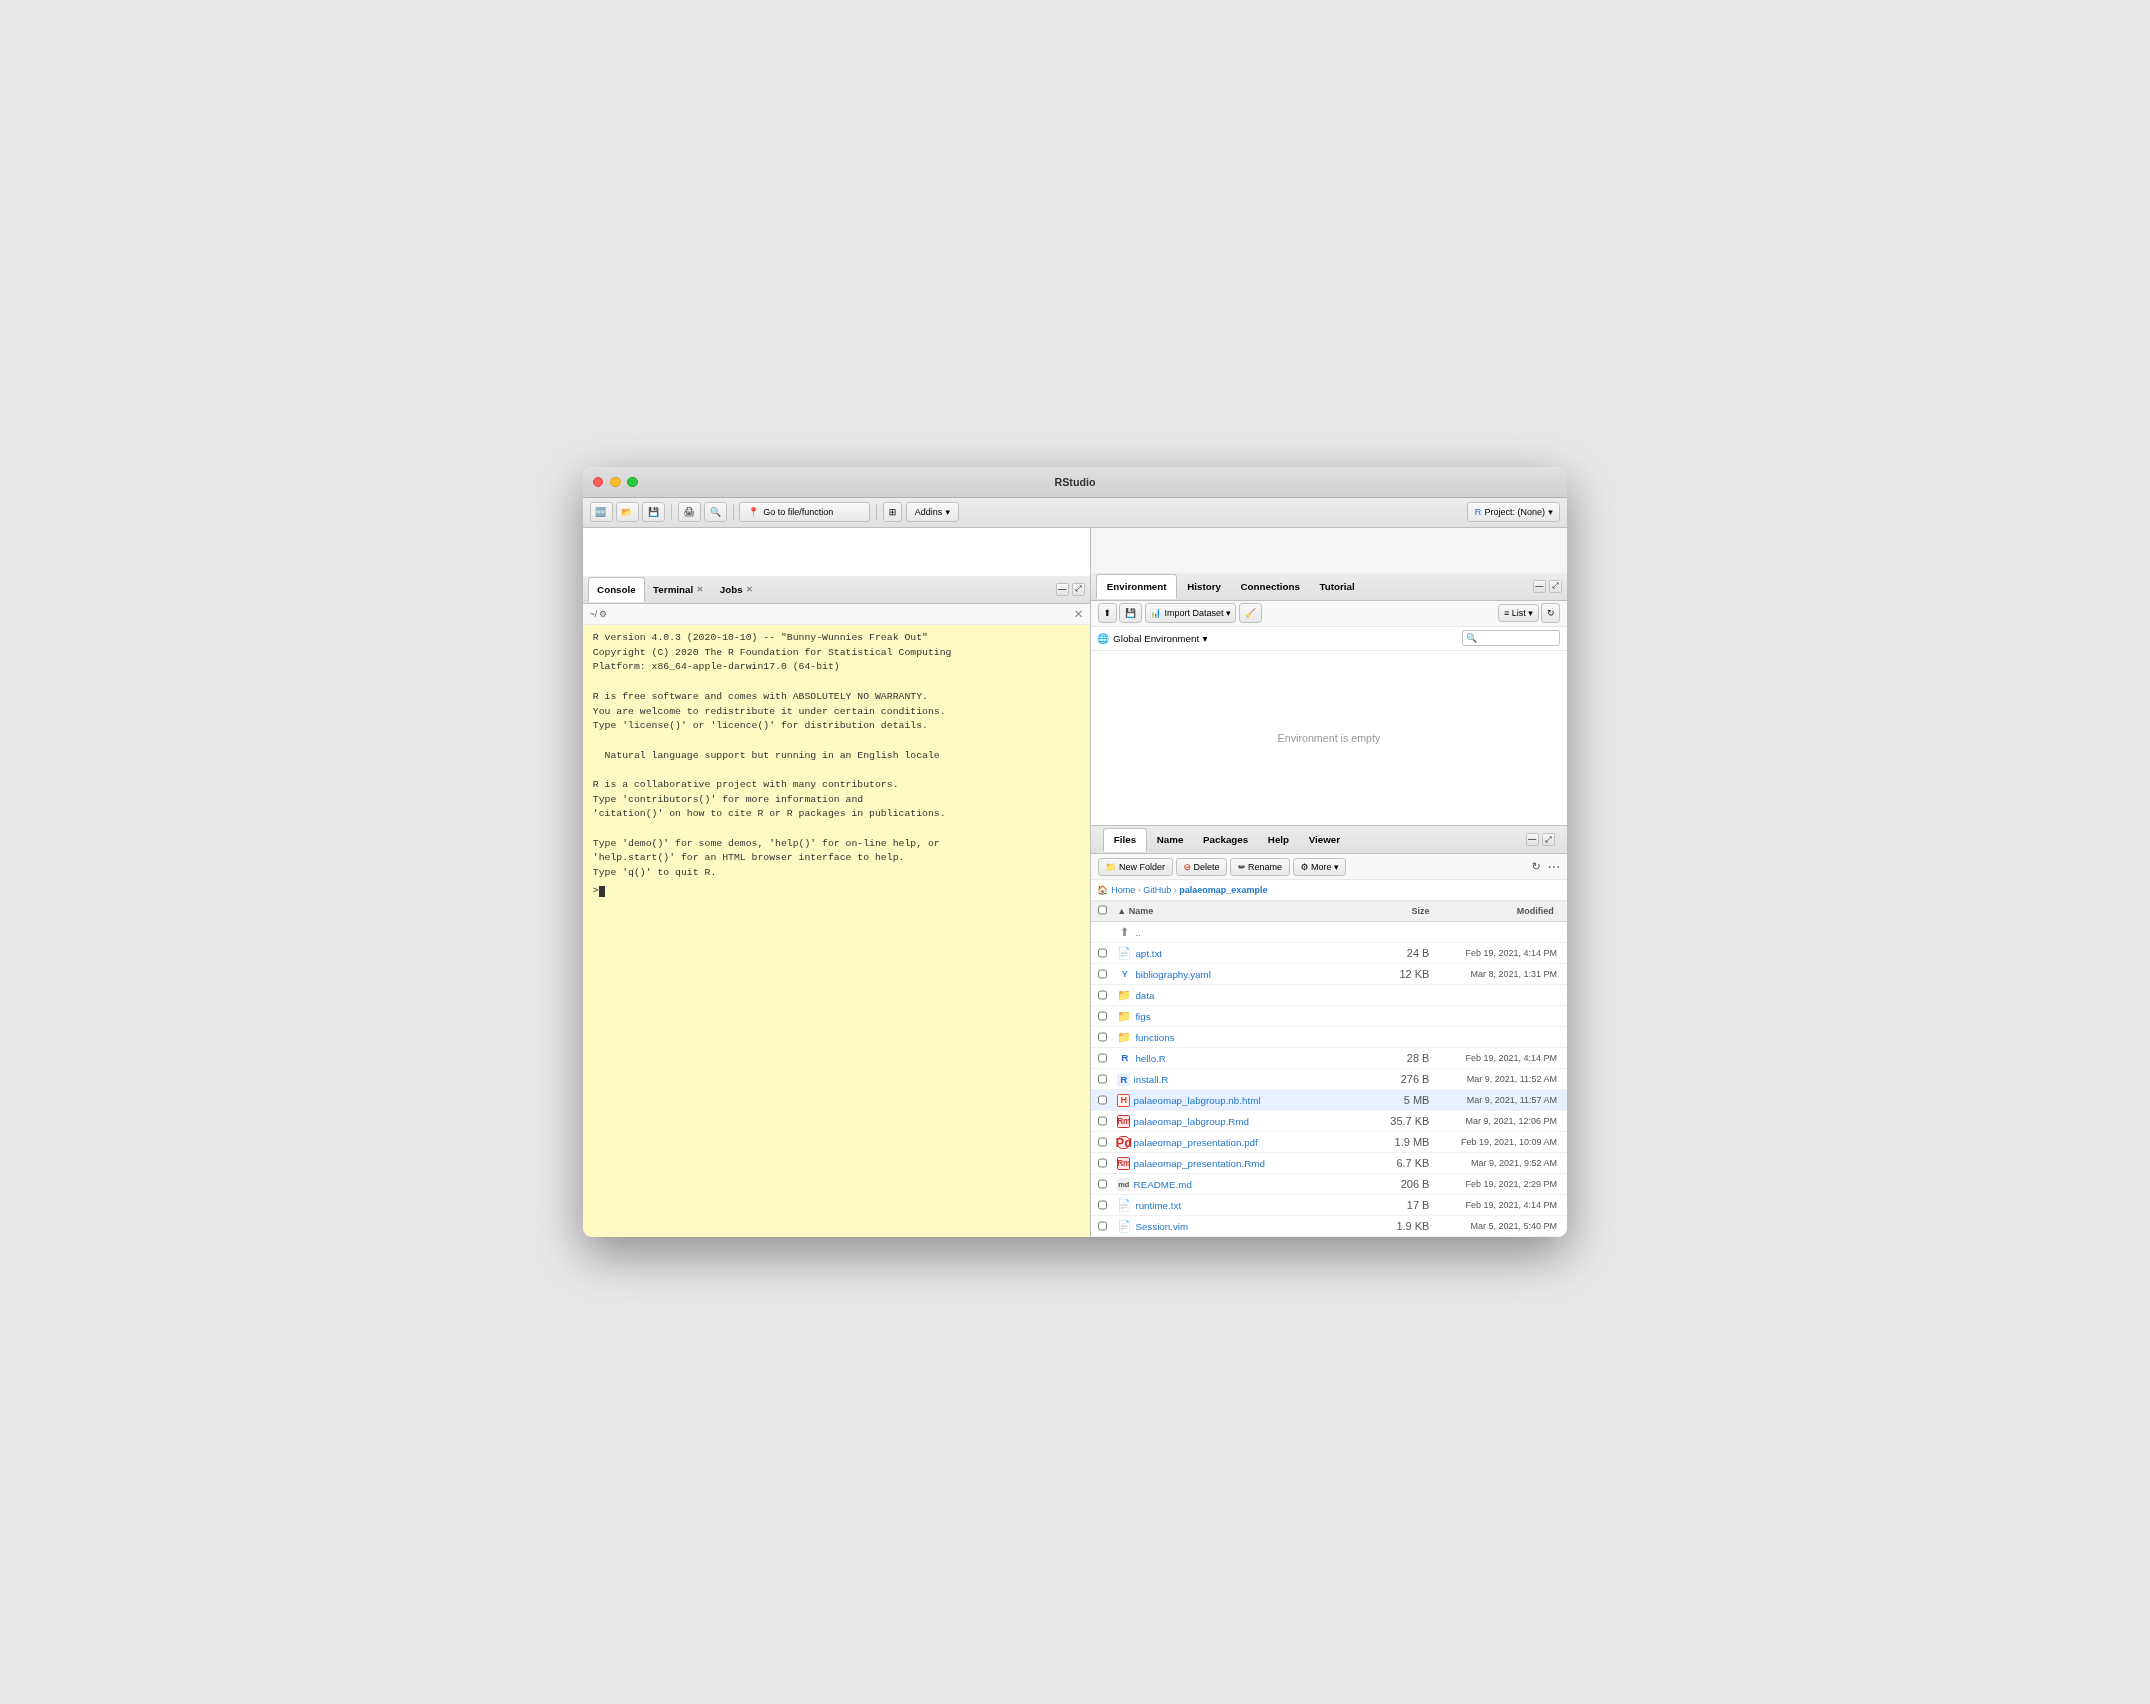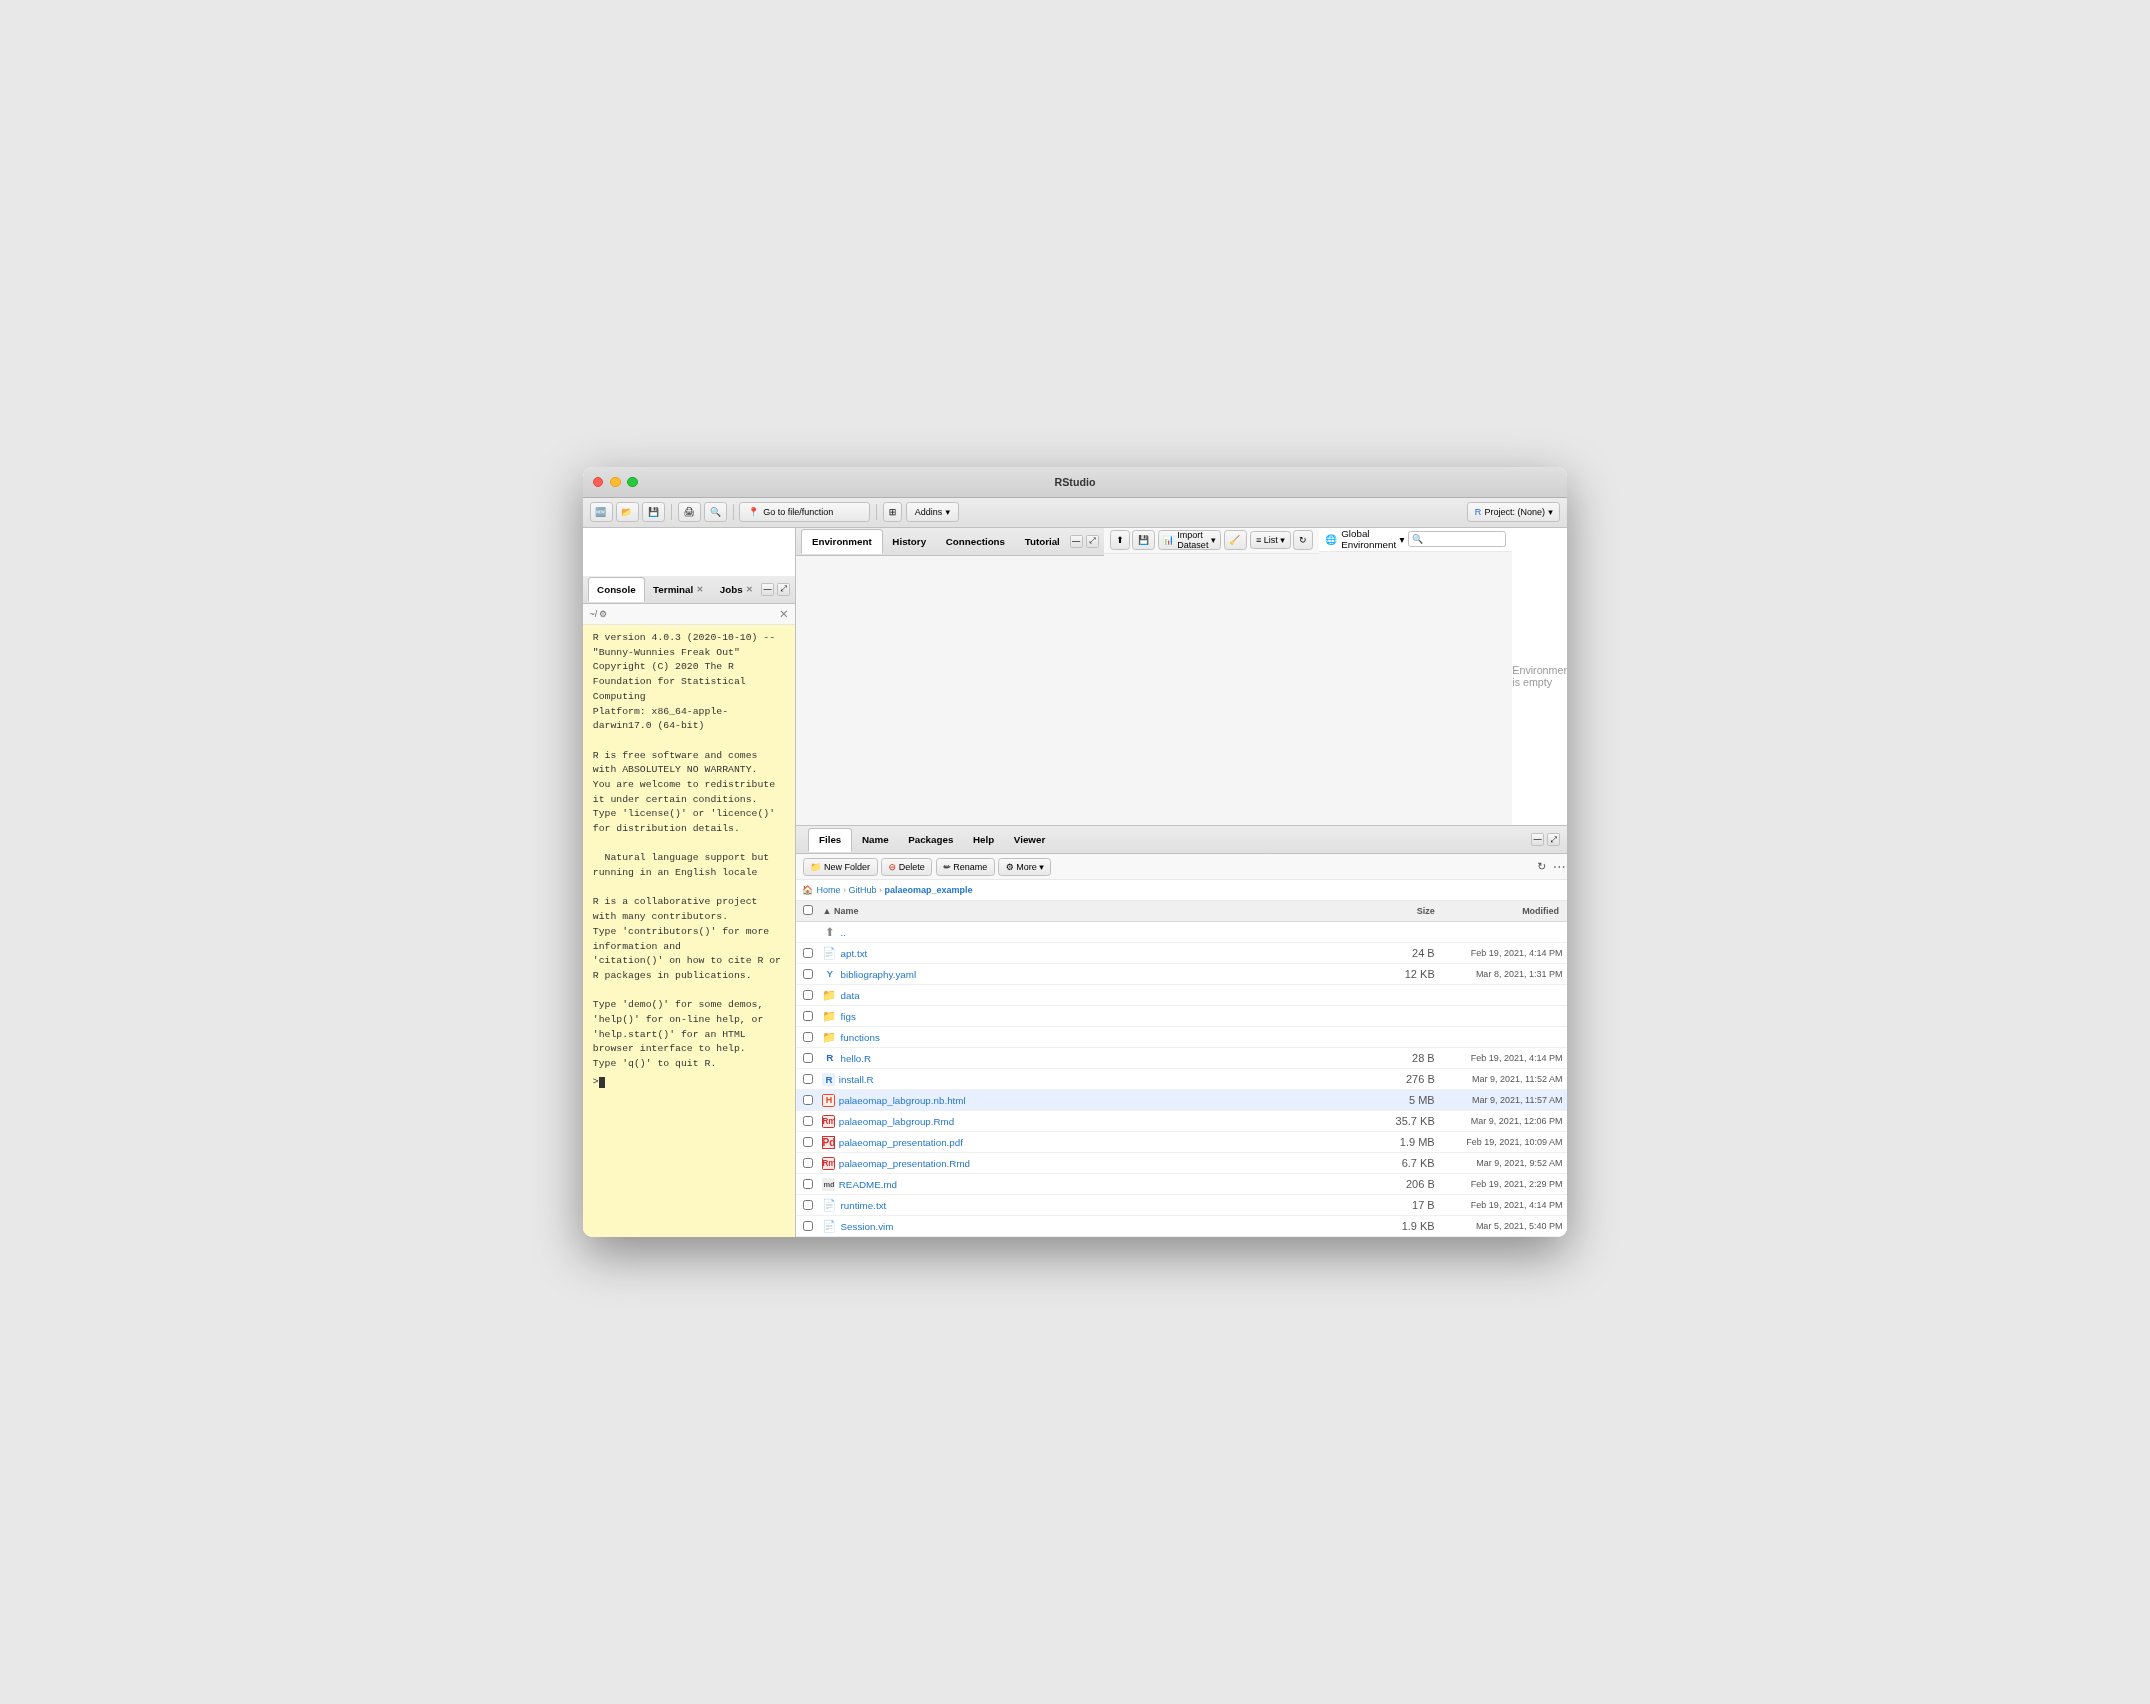--- a/index.html
+++ b/index.html
@@ -196,21 +196,22 @@
     
     .right-panel {
       flex: 1;
       display: flex;
       flex-direction: column;
     }
     .right-top {
       height: 320px;
       border-bottom: 0.8px solid #c0c0c0;
       display: flex;
-      flex-direction: row;
+      flex-direction: column;
+      margin-top: 45px;
     }
     .right-top-tabs {
       display: flex;
       align-items: center;
       background: linear-gradient(to bottom, #ececec, #e0e0e0);
       border-bottom: 0.8px solid #c0c0c0;
       height: 28px;
       padding: 0 4.9px;
     }
     .env-tab {
@@ -764,21 +765,21 @@
             <div class="file-icon rmd-icon" style="font-weight:bold; font-size:8.2px; color:#cc3333; background:#ffe8e8; border-radius:1.6px; width:13px; height:13px; display:flex; align-items:center; justify-content:center; border:0.8px solid #cc3333;">Rm</div>
             <div class="file-name">palaeomap_labgroup.Rmd</div>
             <div class="file-size">35.7 KB</div>
             <div class="file-modified">Mar 9, 2021, 12:06 PM</div>
           </div>
 
           <div class="file-row">
             <div class="col-check file-checkbox">
               <input type="checkbox" class="checkbox-input" style="">
             </div>
-            <div class="file-icon pdf-icon" style="font-weight:bold; font-size:10px; color:#cc3333; background:#ffe8e8; border-radius:0; width:13px; height:13px; display:flex; align-items:center; justify-content:center; border:0.8px solid #cc3333;">Pd</div>
+            <div class="file-icon pdf-icon" style="font-weight:bold; font-size:13px; color:#cc3333; background:#ffe8e8; border-radius:5px; width:13px; height:13px; display:flex; align-items:center; justify-content:center; border:0.8px solid #cc3333;">Pd</div>
             <div class="file-name">palaeomap_presentation.pdf</div>
             <div class="file-size">1.9 MB</div>
             <div class="file-modified">Feb 19, 2021, 10:09 AM</div>
           </div>
 
           <div class="file-row">
             <div class="col-check file-checkbox">
               <input type="checkbox" class="checkbox-input" style="">
             </div>
             <div class="file-icon rmd-icon" style="font-weight:bold; font-size:8.2px; color:#cc3333; background:#ffe8e8; border-radius:1.6px; width:13px; height:13px; display:flex; align-items:center; justify-content:center; border:0.8px solid #cc3333;">Rm</div>

